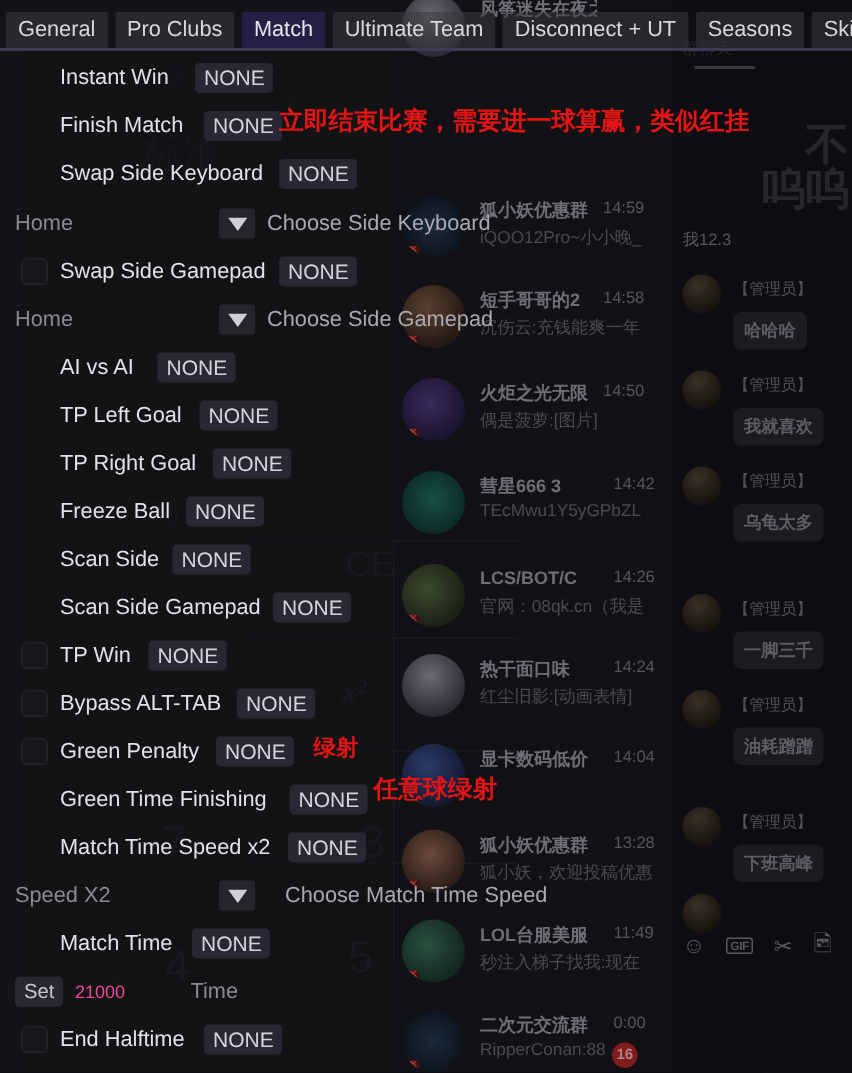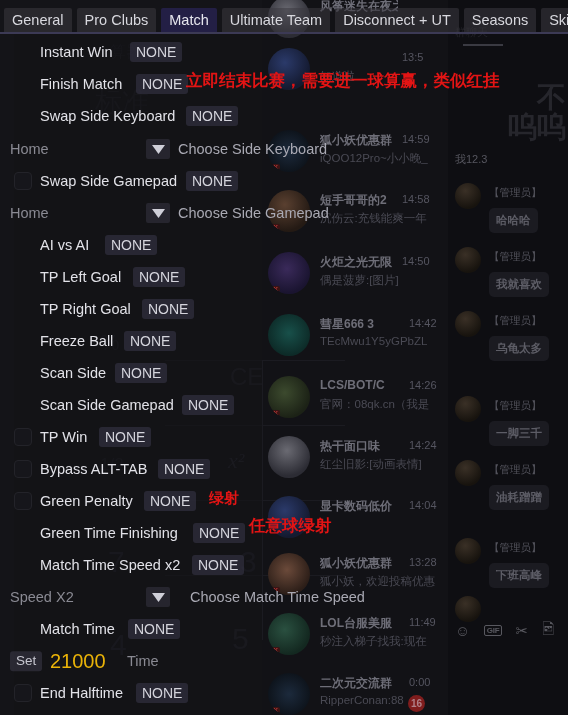--- a/index.html
+++ b/index.html
@@ -112,21 +112,21 @@
   .ddcaret {
     position: absolute; top: 50%; transform: translateY(-50%); width: 24px; height: 20px;
     background: rgba(46,44,56,0.72); border-radius: 2px; display: flex; align-items: center; justify-content: center;
   }
   .ddcaret svg { display: block; }
   .ddtext { position: absolute; top: 50%; transform: translateY(-50%); font-size: 14.5px; color: #a9a9b3; white-space: nowrap; }
   .setbtn {
     position: absolute; top: 50%; transform: translateY(-50%); font-size: 13.5px; color: #c6c6cf;
     background: rgba(50,48,60,0.75); border-radius: 3px; padding: 2px 6px; line-height: 1.15;
   }
-  .numfield { position: absolute; top: 50%; transform: translateY(-50%); font-size: 20px; color: #eab308; white-space: nowrap; }
+  .numfield { position: absolute; top: 50%; transform: translateY(-50%); font-size: 12px; color: #ec4899; white-space: nowrap; }
 
   .annot {
     position: absolute; color: #e31414; font-size: 15px; font-weight: bold; white-space: nowrap;
     font-family: "DejaVu Sans", "Liberation Sans", sans-serif;
   }
   .annot.big { font-size: 16.5px; }
 </style>
 </head>
 <body>
 
@@ -153,26 +153,20 @@
   <div style="position:absolute;left:165px;top:425px;width:180px;height:1px;background:#1b1b21;"></div>
   <div style="position:absolute;left:165px;top:500px;width:180px;height:1px;background:#1b1b21;"></div>
   <div style="position:absolute;left:165px;top:575px;width:180px;height:1px;background:#1b1b21;"></div>
   <div style="position:absolute;left:262px;top:360px;width:1px;height:280px;background:#1b1b21;"></div>
 
   <div class="chat-item" style="top:-12px;">
     <div class="chat-avatar a5"></div>
     <div class="chat-name">风筝迷失在夜之域</div>
     <div class="chat-time"></div>
   </div>
-  <div class="chat-item" style="top:40px;">
-    <div class="chat-avatar a6"></div>
-    <div class="chat-name"></div>
-    <div class="chat-time">13:5</div>
-    <div class="chat-msg">知道啦</div>
-  </div>
   <div class="chat-item" style="top:122px;">
     <div class="chat-avatar a9">
         <span class="chat-badge-2k">2K</span>
       </div>
     <div class="chat-name">狐小妖优惠群</div>
     <div class="chat-time">14:59</div>
     <div class="chat-msg">iQOO12Pro~小小晚_</div>
   </div>
   <div class="chat-item" style="top:182px;">
     <div class="chat-avatar a1">

